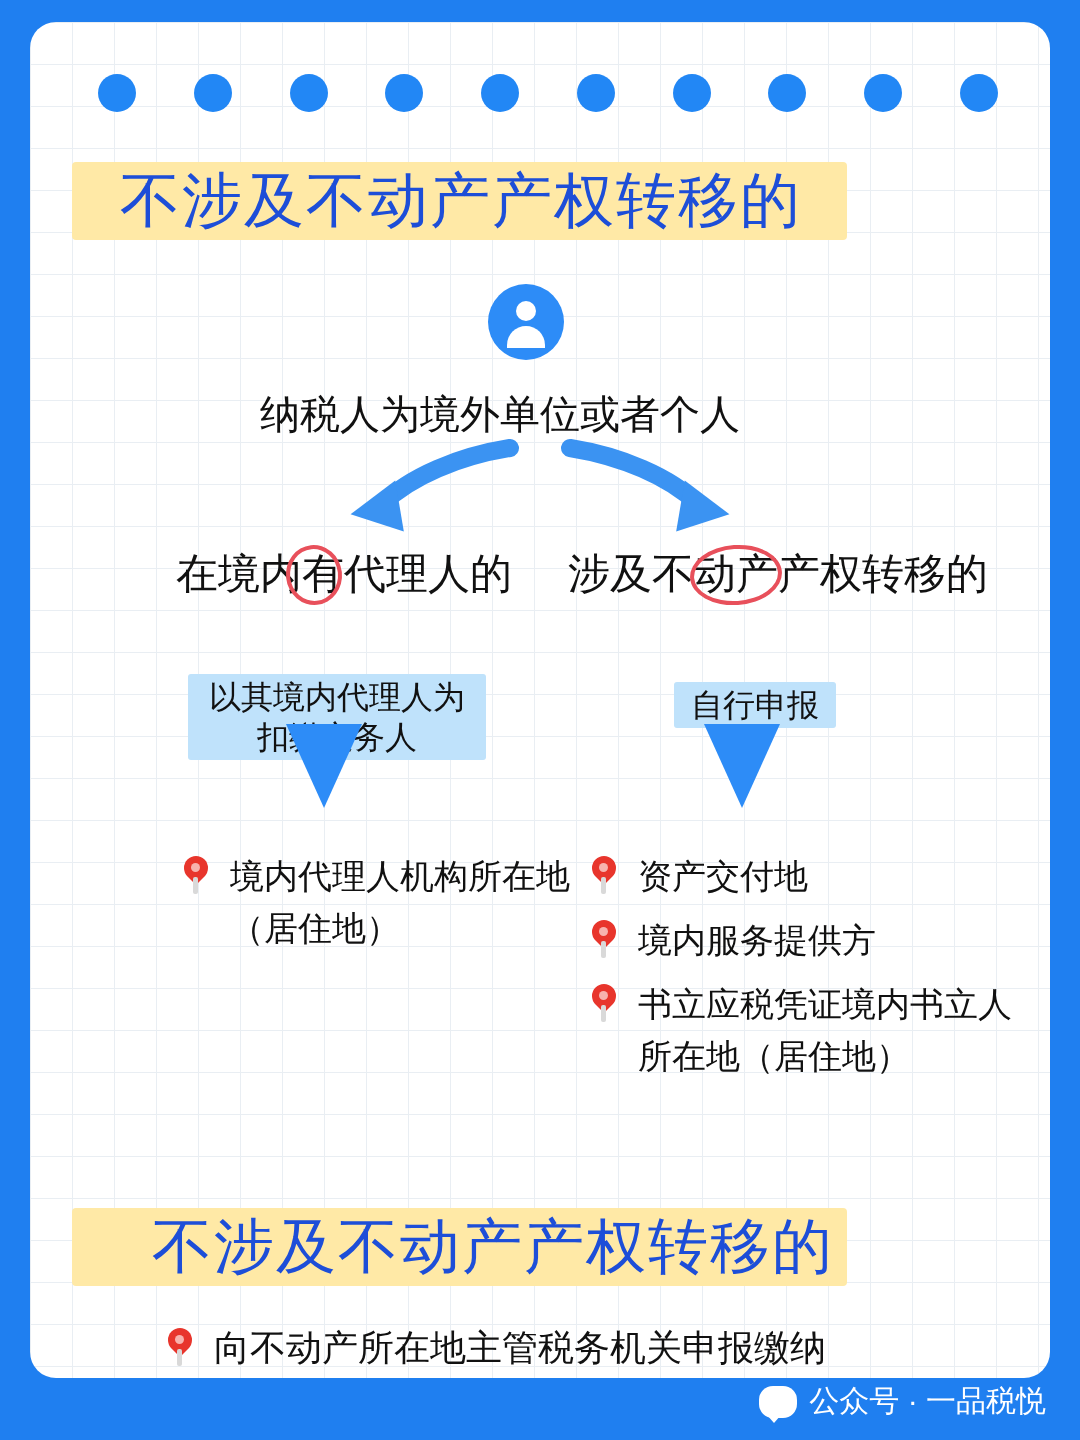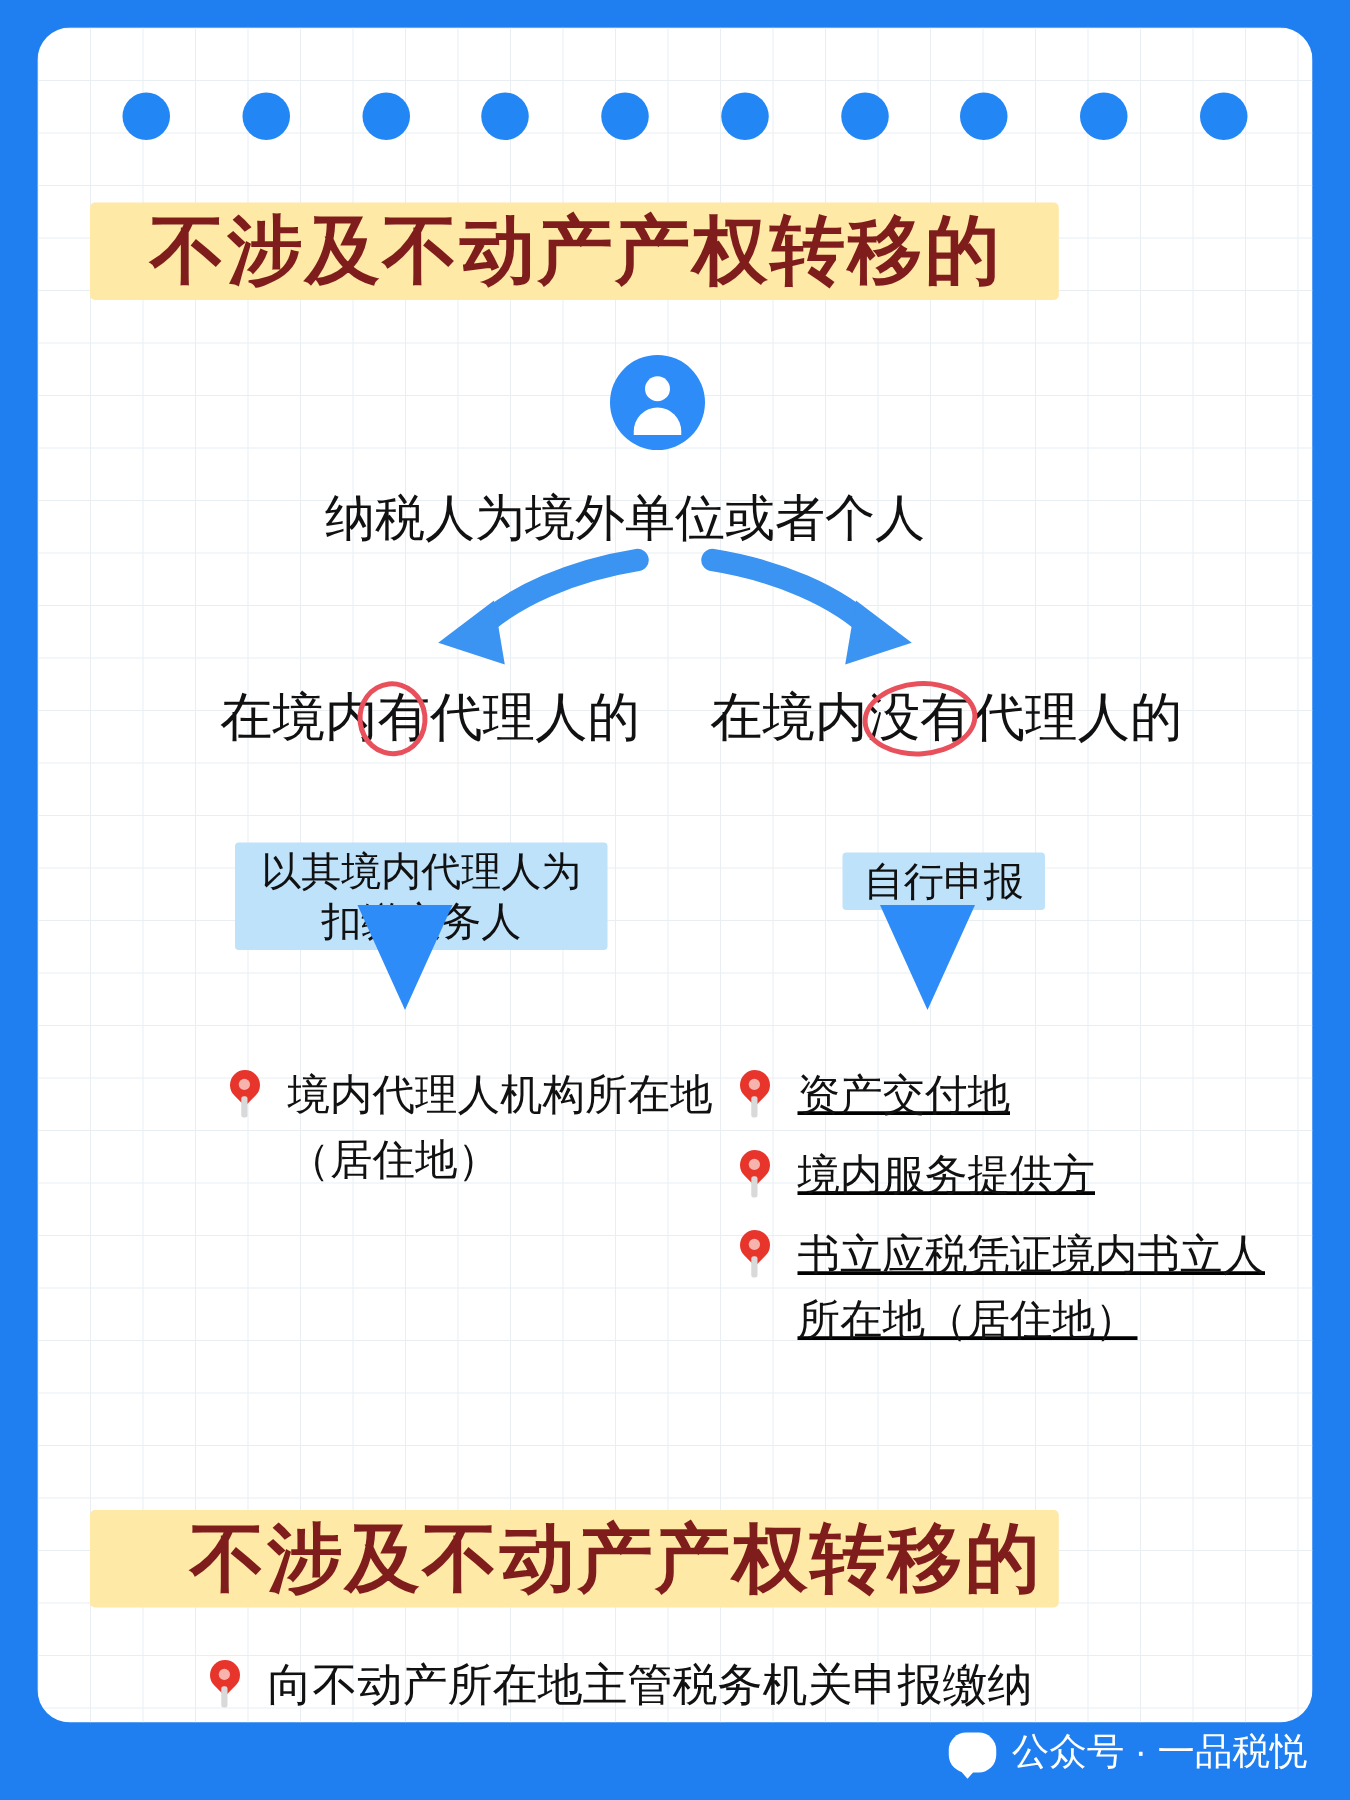--- a/index.html
+++ b/index.html
@@ -45,22 +45,22 @@
 
   .title-band {
     position: absolute;
     display: flex;
     align-items: center;
     background: #ffe9a6;
     border-radius: 4px;
   }
   .title-band .title-text {
     font-size: 60px;
-    font-weight: bold;
-    color: #7f1d1d;
+    font-weight: normal;
+    color: #1d4ed8;
     letter-spacing: 2px;
     white-space: nowrap;
     line-height: 1;
   }
   #title1 {
     left: 42px;
     top: 140px;
     width: 775px;
     height: 78px;
     padding-left: 48px;
@@ -181,21 +181,21 @@
     width: 92px;
     height: 96px;
   }
   #down-left { left: 248px; top: 696px; }
   #down-right { left: 666px; top: 696px; }
 
   .list {
     position: absolute;
   }
   #list-left { left: 128px; top: 828px; width: 400px; padding-left: 16px; }
-  #list-right { left: 552px; top: 828px; width: 430px; text-decoration: underline; }
+  #list-right { left: 552px; top: 828px; width: 430px; }
 
   .list-item {
     position: relative;
     padding-left: 56px;
     margin-bottom: 12px;
     font-size: 34px;
     line-height: 52px;
     color: #111;
   }
   .pin {
@@ -305,21 +305,21 @@
   <svg class="arrows-top" viewBox="0 0 560 110">
     <path d="M250 16 C200 24 150 44 120 74" stroke="#3b93f2" stroke-width="18" fill="none" stroke-linecap="round"></path>
     <path d="M128 46 L96 92 L152 92 Z" fill="#3b93f2" transform="rotate(18 124 70)"></path>
     <path d="M310 16 C360 24 410 44 440 74" stroke="#3b93f2" stroke-width="18" fill="none" stroke-linecap="round"></path>
     <path d="M432 46 L408 92 L464 92 Z" fill="#3b93f2" transform="rotate(-18 436 70)"></path>
   </svg>
 
   <div class="branch" id="branch-left">在境内有代理人的</div>
   <div class="circle-mark" id="circle-left"></div>
 
-  <div class="branch" id="branch-right">在境内没有代理人的</div>
+  <div class="branch" id="branch-right">涉及不动产产权转移的</div>
   <div class="circle-mark" id="circle-right"></div>
 
   <div class="hl" id="hl-left">以其境内代理人为扣缴义务人</div>
   <div class="hl" id="hl-right">自行申报</div>
 
   <svg class="down-arrow" id="down-left" viewBox="0 0 92 96">
     <path d="M8 6 L84 6 L46 90 Z" fill="#2d8cf7"></path>
   </svg>
   <svg class="down-arrow" id="down-right" viewBox="0 0 92 96">
     <path d="M8 6 L84 6 L46 90 Z" fill="#2d8cf7"></path>

